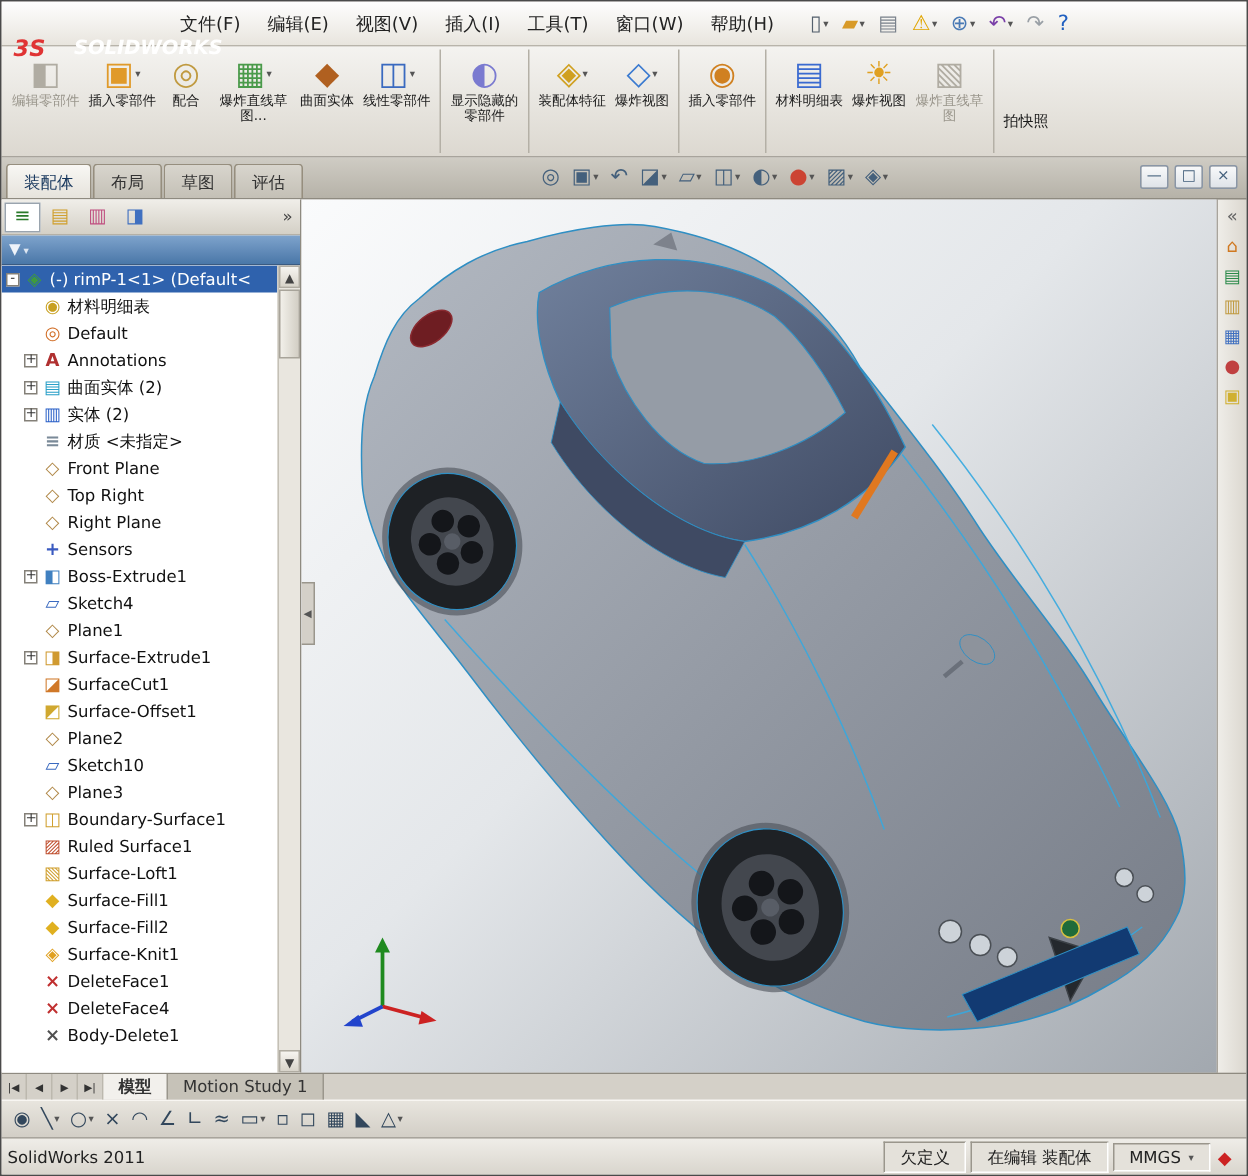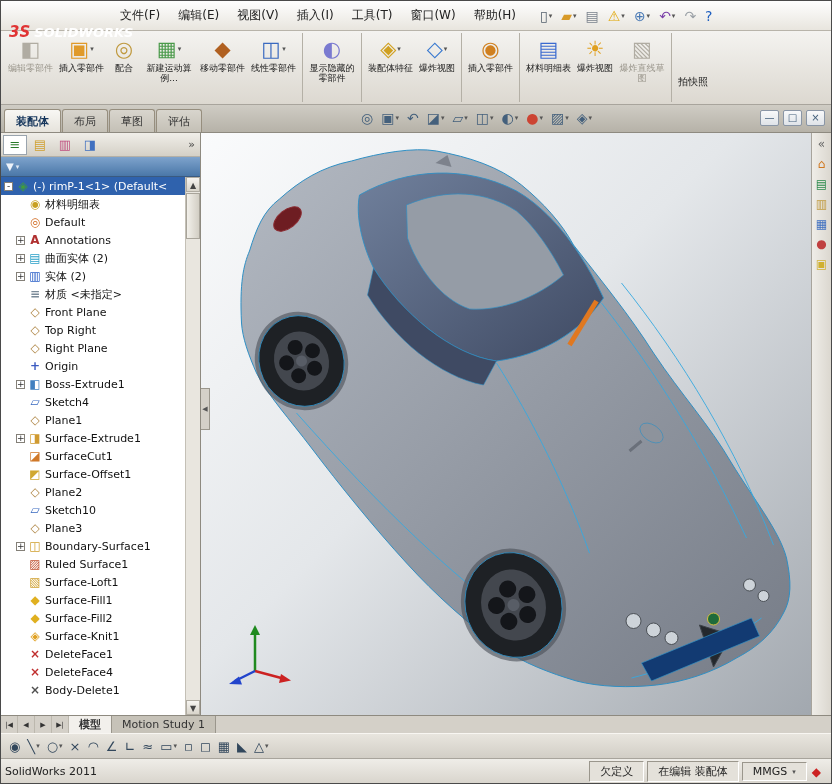--- a/index.html
+++ b/index.html
@@ -4,23 +4,23 @@
 <style>
   * { margin:0; padding:0; box-sizing:border-box; }
   body { font-family:"DejaVu Sans", sans-serif; background:#888; }
   .app { width:832px; height:784px; position:relative; background:#d6d3ce;
          border:1px solid #4a4a4a; overflow:hidden; font-family:"DejaVu Sans", sans-serif; }
 
   
   .menubar { height:30px; display:flex; align-items:stretch;
              background:linear-gradient(#fefefe,#e8e5de); border-bottom:1px solid #b8b4aa; }
   .logo { width:110px; background:#14274b; color:#fff; display:flex; align-items:center;
-          gap:4px; padding-left:8px; font-weight:bold; font-style:italic; font-size:13px; flex:none;margin-top:31px; }
+          gap:19px; padding-left:8px; font-weight:bold; font-style:italic; font-size:13px; flex:none;margin-top:31px; }
   .logo-mark { color:#e03434; font-size:15px; }
-  .menus { display:flex; }
+  .menus { display:flex; align-items:center; }
   .menu-item { padding:0 9px; font-size:12px; line-height:28px; color:#222; cursor:default; }
   .quickbar { display:flex; align-items:center; margin-left:12px; gap:3px; }
   .qb-btn { display:flex; align-items:center; padding:2px 3px; border-radius:2px; }
   .qb-glyph { font-size:14px; line-height:16px; }
   .dd { font-size:7px; color:#555; margin-left:1px; }
 
   
   .cmdmgr { height:74px; display:flex; align-items:stretch;
             background:linear-gradient(#f4f3f0,#dcd8d0); border-bottom:1px solid #a8a49c;
             padding:2px 2px 2px 4px; }
@@ -36,21 +36,21 @@
   .cm-btn.textonly .cm-label { font-size:10px; line-height:12px; }
   .cm-btn.pressed { background:linear-gradient(#c6d2e0,#e4eaf2); border:1px solid #8fa3bc; }
 
   
   .tabrow { height:28px; background:linear-gradient(#cfccc4,#b6b2a8);
             border-bottom:1px solid #8e8a80; position:relative; display:flex; align-items:flex-end; }
   .doc-tabs { display:flex; align-items:flex-end; height:100%; padding:3px 0 0 3px; }
   .doc-tab { padding:4px 11px 3px; font-size:11px; color:#333; border:1px solid #968e7e;
              border-bottom:none; border-radius:3px 3px 0 0;
              background:linear-gradient(#d8d5cd,#c4c0b6); margin-right:1px; }
-  .doc-tab.active { background:linear-gradient(#f8f7f4,#e6e3dc); font-weight:bold; color:#16365c; }
+  .doc-tab.active { background:linear-gradient(#f8f7f4,#e6e3dc); font-weight:normal; color:#16365c; }
   .hud { position:absolute; left:358px; top:4px; display:flex; gap:4px; align-items:center; }
   .hud-btn { display:flex; align-items:center; padding:1px 2px; }
   .hud-glyph { font-size:14px; line-height:16px; }
   .doc-controls { position:absolute; right:6px; top:5px; display:flex; gap:4px; }
   .doc-ctl { width:19px; height:16px; border:1px solid #8a96a6; border-radius:2px;
              background:linear-gradient(#f8f9fa,#dfe3e8); font-size:10px; line-height:13px;
              text-align:center; color:#44607c; }
 
   
   .main { display:flex; height:582px; }
@@ -216,29 +216,29 @@
 
         </span>
         <span class="cm-label">配合</span>
       </div>
 
       <div class="cm-btn">
         <span class="cm-icon">
           <span class="cm-glyph" style="color: rgb(74, 154, 74);">▦</span>
           <span class="dd">▾</span>
         </span>
-        <span class="cm-label">新建运动算例...</span>
+        <span class="cm-label">爆炸直线草图...</span>
       </div>
 
       <div class="cm-btn">
         <span class="cm-icon">
           <span class="cm-glyph" style="color: rgb(176, 96, 32);">◆</span>
 
         </span>
-        <span class="cm-label">移动零部件</span>
+        <span class="cm-label">曲面实体</span>
       </div>
 
       <div class="cm-btn sep">
         <span class="cm-icon">
           <span class="cm-glyph" style="color: rgb(58, 106, 192);">◫</span>
           <span class="dd">▾</span>
         </span>
         <span class="cm-label">线性零部件</span>
       </div>
 
@@ -468,21 +468,21 @@
 
           <div class="tree-item lvl1">
             <span class="expand" style="visibility: hidden;"></span>
             <span class="t-icon" style="color: rgb(176, 136, 72);">◇</span>
             <span class="t-label">Right Plane</span>
           </div>
 
           <div class="tree-item lvl1">
             <span class="expand" style="visibility: hidden;"></span>
             <span class="t-icon" style="color: rgb(58, 90, 192);">+</span>
-            <span class="t-label">Origin</span>
+            <span class="t-label">Sensors</span>
           </div>
 
           <div class="tree-item lvl1">
             <span class="expand">+</span>
             <span class="t-icon" style="color: rgb(64, 128, 192);">◧</span>
             <span class="t-label">Boss-Extrude1</span>
           </div>
 
           <div class="tree-item lvl1">
             <span class="expand" style="visibility: hidden;"></span>

